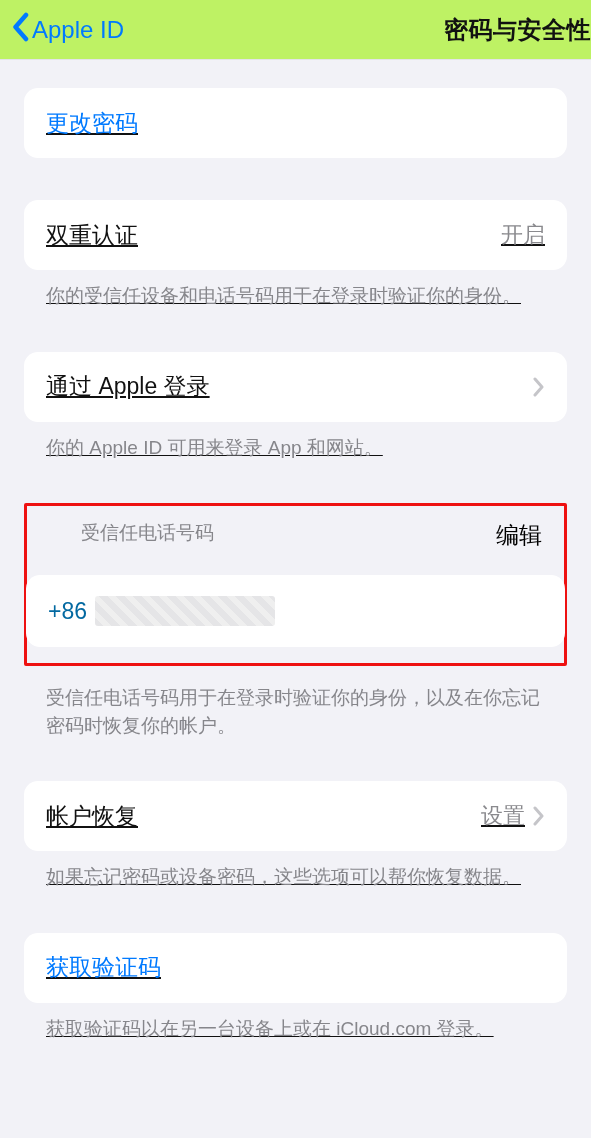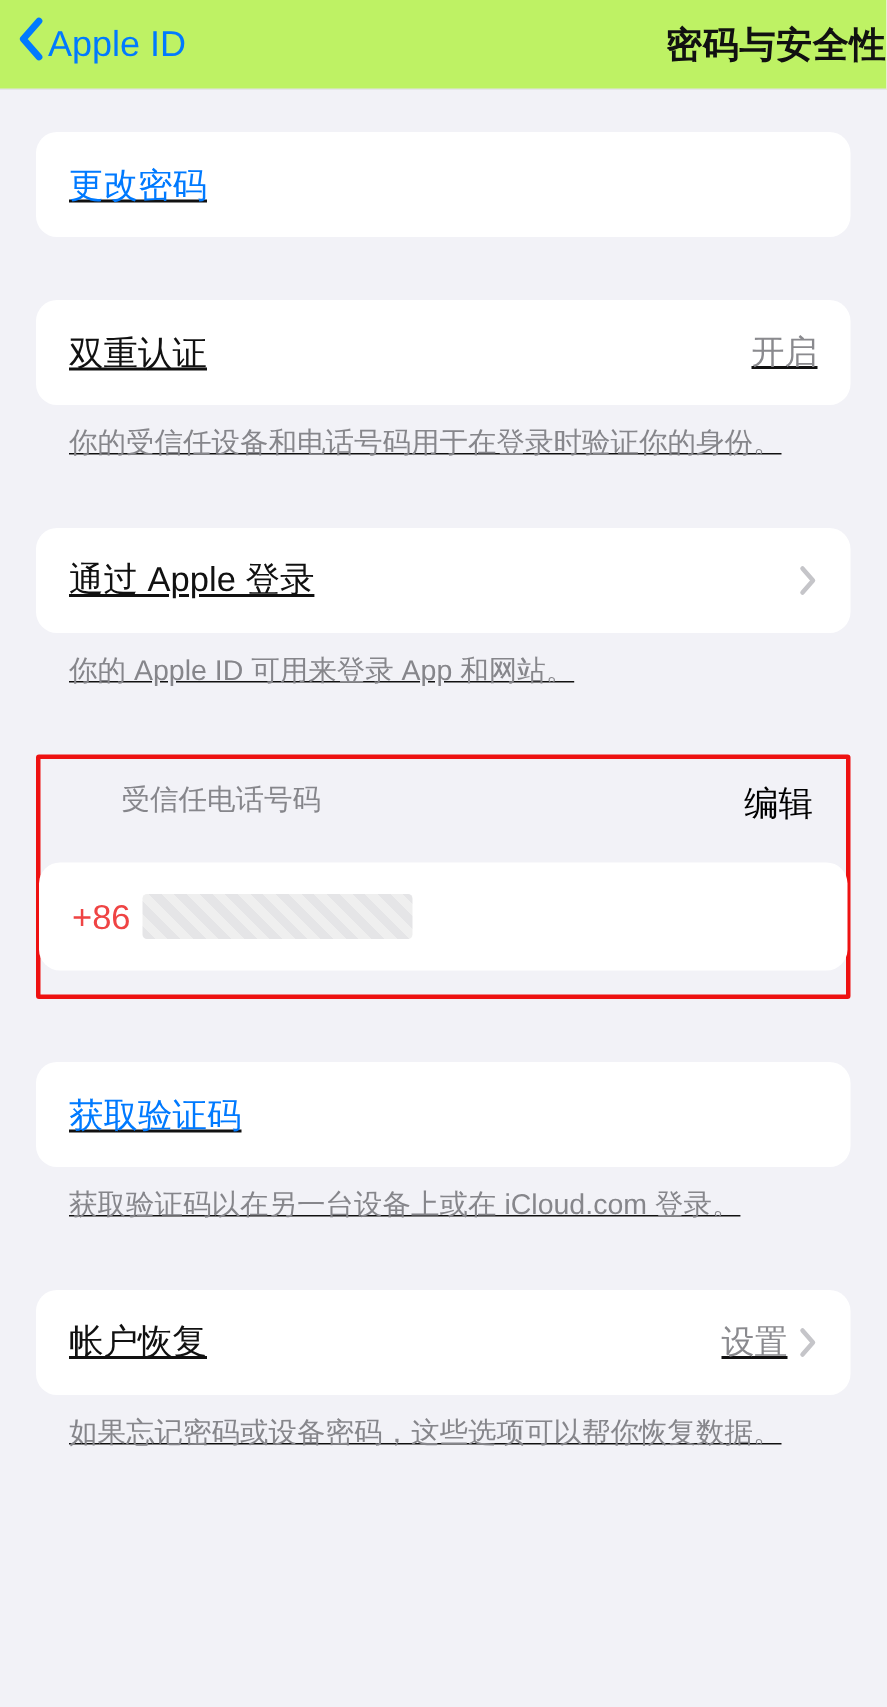--- a/index.html
+++ b/index.html
@@ -19,21 +19,21 @@
     .row .right { display: flex; align-items: center; gap: 8px; }
     .chevron { width: 12px; height: 20px; display: inline-block; }
     .chevron svg { width: 12px; height: 20px; display: block; }
     .footer { color: #86868b; font-size: 19px; line-height: 1.45; padding: 12px 22px 0 22px; }
     .section-header { display: flex; justify-content: space-between; align-items: flex-start; padding: 0 22px 10px 22px; margin-left: 32px; }
     .section-header .shlabel { color: #86868b; font-size: 19px; }
     .section-header .edit { color: #000000; font-size: 23px; cursor: pointer; }
     .highlight-box { border: 3px solid #e11; border-radius: 2px; padding: 14px 0 16px 0; margin-top: 42px; }
     .highlight-box .section-header { padding-bottom: 24px; }
     .highlight-box .card { margin: 0 -1px; border-radius: 14px; }
-    .phone-row { min-height: 72px; padding: 0 22px; display: flex; align-items: center; font-size: 23px; color: #ef4444; }
+    .phone-row { min-height: 72px; padding: 0 22px; display: flex; align-items: center; font-size: 23px; color: #0369a1; }
     .redacted { display:inline-block; width: 180px; height: 30px; margin-left: 8px; background: repeating-linear-gradient(45deg,#e5e5e7,#e5e5e7 6px,#efefef 6px,#efefef 12px); filter: blur(0.4px); border-radius: 3px; }
   </style>
 </head>
 <body>
 
 <div class="header">
   <div class="back">
     <span>
       <svg viewBox="0 0 12 20" fill="none">
           <path d="M10 2 L3 10 L10 18" stroke="#007aff" stroke-width="3" stroke-linecap="round" stroke-linejoin="round"></path>
@@ -86,40 +86,41 @@
       <span class="edit">编辑</span>
     </div>
     <div class="card">
       <div class="phone-row">
         <span>+86</span>
         <span class="redacted"></span>
       </div>
     </div>
   </div>
 
-
-  <div class="group">
-    <div class="card">
-      <div class="row link">
-        <span>获取验证码</span>
-      </div>
-    </div>
-    <div class="footer">获取验证码以在另一台设备上或在 iCloud.com 登录。</div>
-  </div>
+  <div class="footer" style="margin-top:6px">受信任电话号码用于在登录时验证你的身份，以及在你忘记密码时恢复你的帐户。</div>
 
   <div class="group">
     <div class="card">
       <div class="row">
         <span class="label">帐户恢复</span>
         <span class="right">
           <span class="value">设置</span>
           <span class="chevron">
             <svg viewBox="0 0 12 20" fill="none">
                 <path d="M2 2 L9 10 L2 18" stroke="#c5c5c9" stroke-width="3" stroke-linecap="round" stroke-linejoin="round"></path>
               </svg>
           </span>
         </span>
       </div>
     </div>
     <div class="footer">如果忘记密码或设备密码，这些选项可以帮你恢复数据。</div>
   </div>
 
+  <div class="group">
+    <div class="card">
+      <div class="row link">
+        <span>获取验证码</span>
+      </div>
+    </div>
+    <div class="footer">获取验证码以在另一台设备上或在 iCloud.com 登录。</div>
+  </div>
+
 </div>
 
 </body></html>

